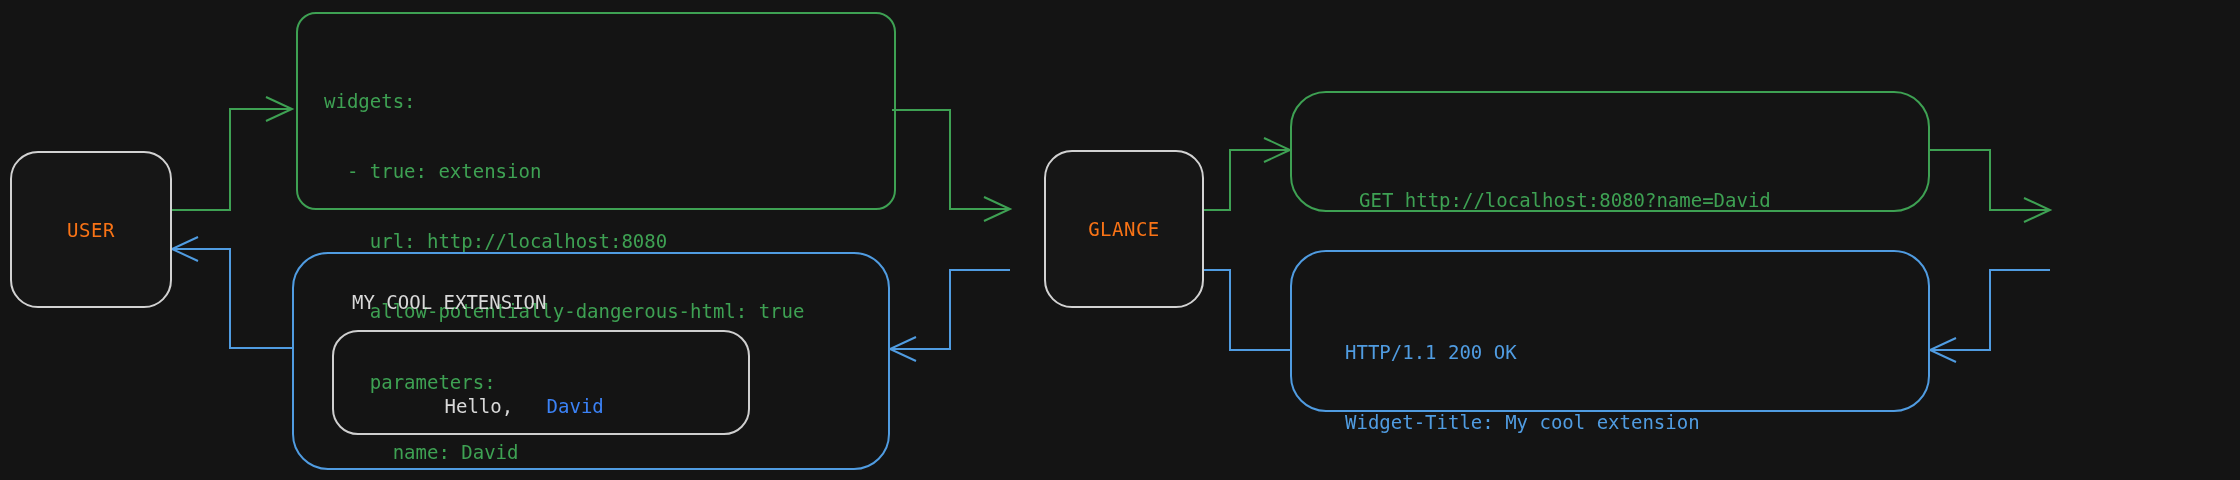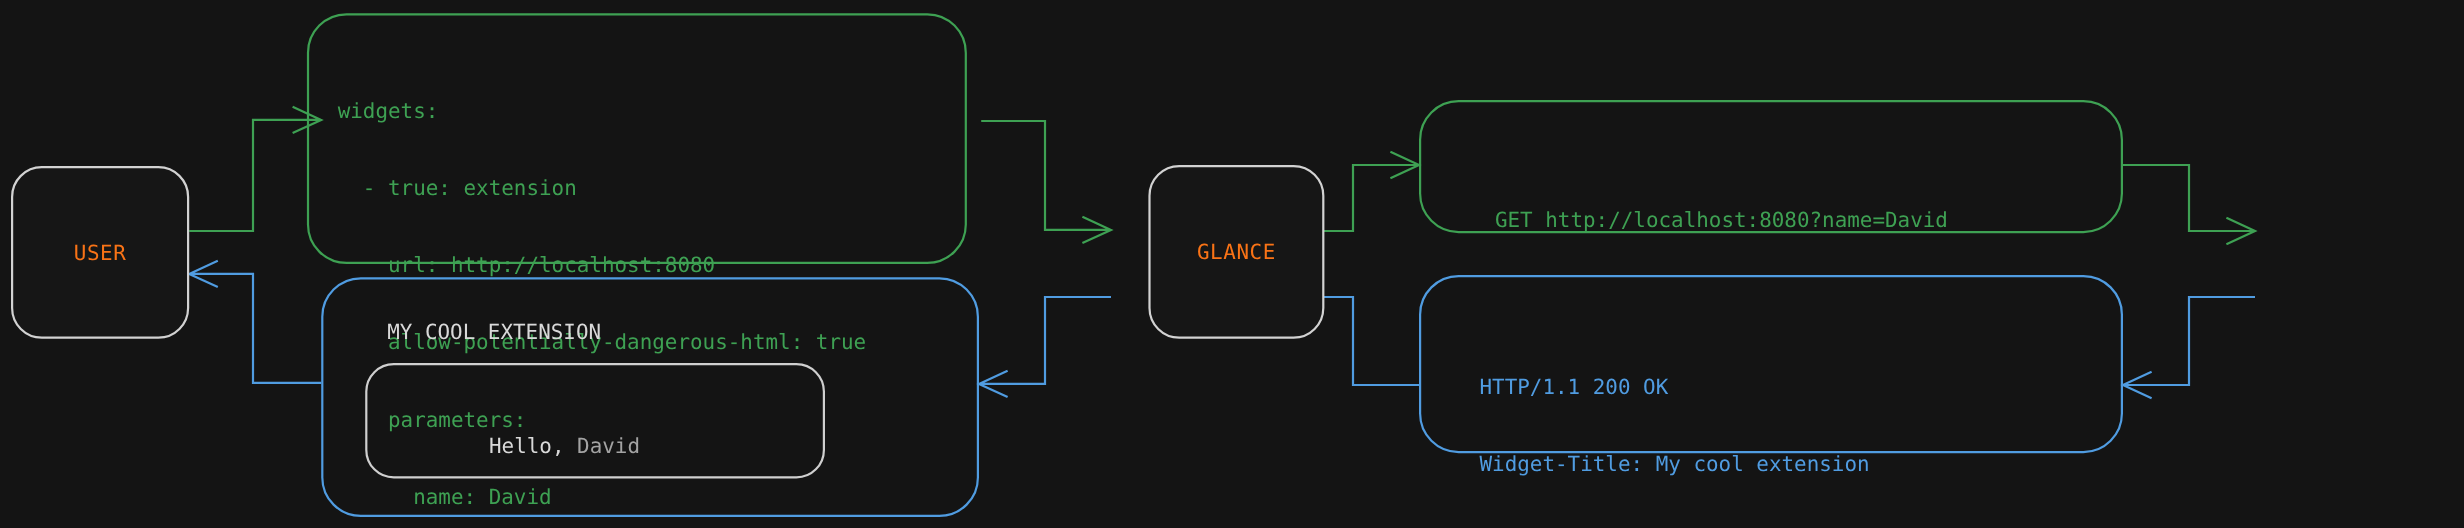--- a/index.html
+++ b/index.html
@@ -67,28 +67,28 @@
     border-radius: 26px;
   }
   .greeting {
     position: absolute;
     left: 19px; top: 40px;
     font-size: 19px;
     line-height: 23.4px;
     white-space: pre;
   }
   .greeting-prefix { color: #D9D9D9; }
-  .greeting-name   { color: #a3a3a3; }
+  .greeting-name   { color: #3b82f6; margin-left: 22px; }
 
   
   .node-user      { left: 10px;   top: 151px; width: 162px; height: 157px; }
   .node-glance    { left: 1010px; top: 150px; width: 160px; height: 158px; margin-left: 34px; }
   .node-extension { left: 2050px; top: 150px; width: 178px; height: 157px; }
 
-  .msg-config   { left: 279px;  top: 12px;  width: 600px; height: 228px; }
+  .msg-config   { left: 296px;  top: 12px;  width: 600px; height: 198px; border-radius: 20px; }
   .msg-request  { left: 1290px; top: 91px;  width: 640px; height: 121px; }
   .msg-response { left: 1290px; top: 250px; width: 640px; height: 162px; }
   .msg-widget   { left: 292px;  top: 252px; width: 598px; height: 218px; }
 
   .config-code   { left: 26px; top: 29px; }
   .request-code  { left: 53px; top: 49px; margin-left: 14px; }
   .response-code { left: 53px; top: 42px; }
 </style>
 </head>
 <body>

